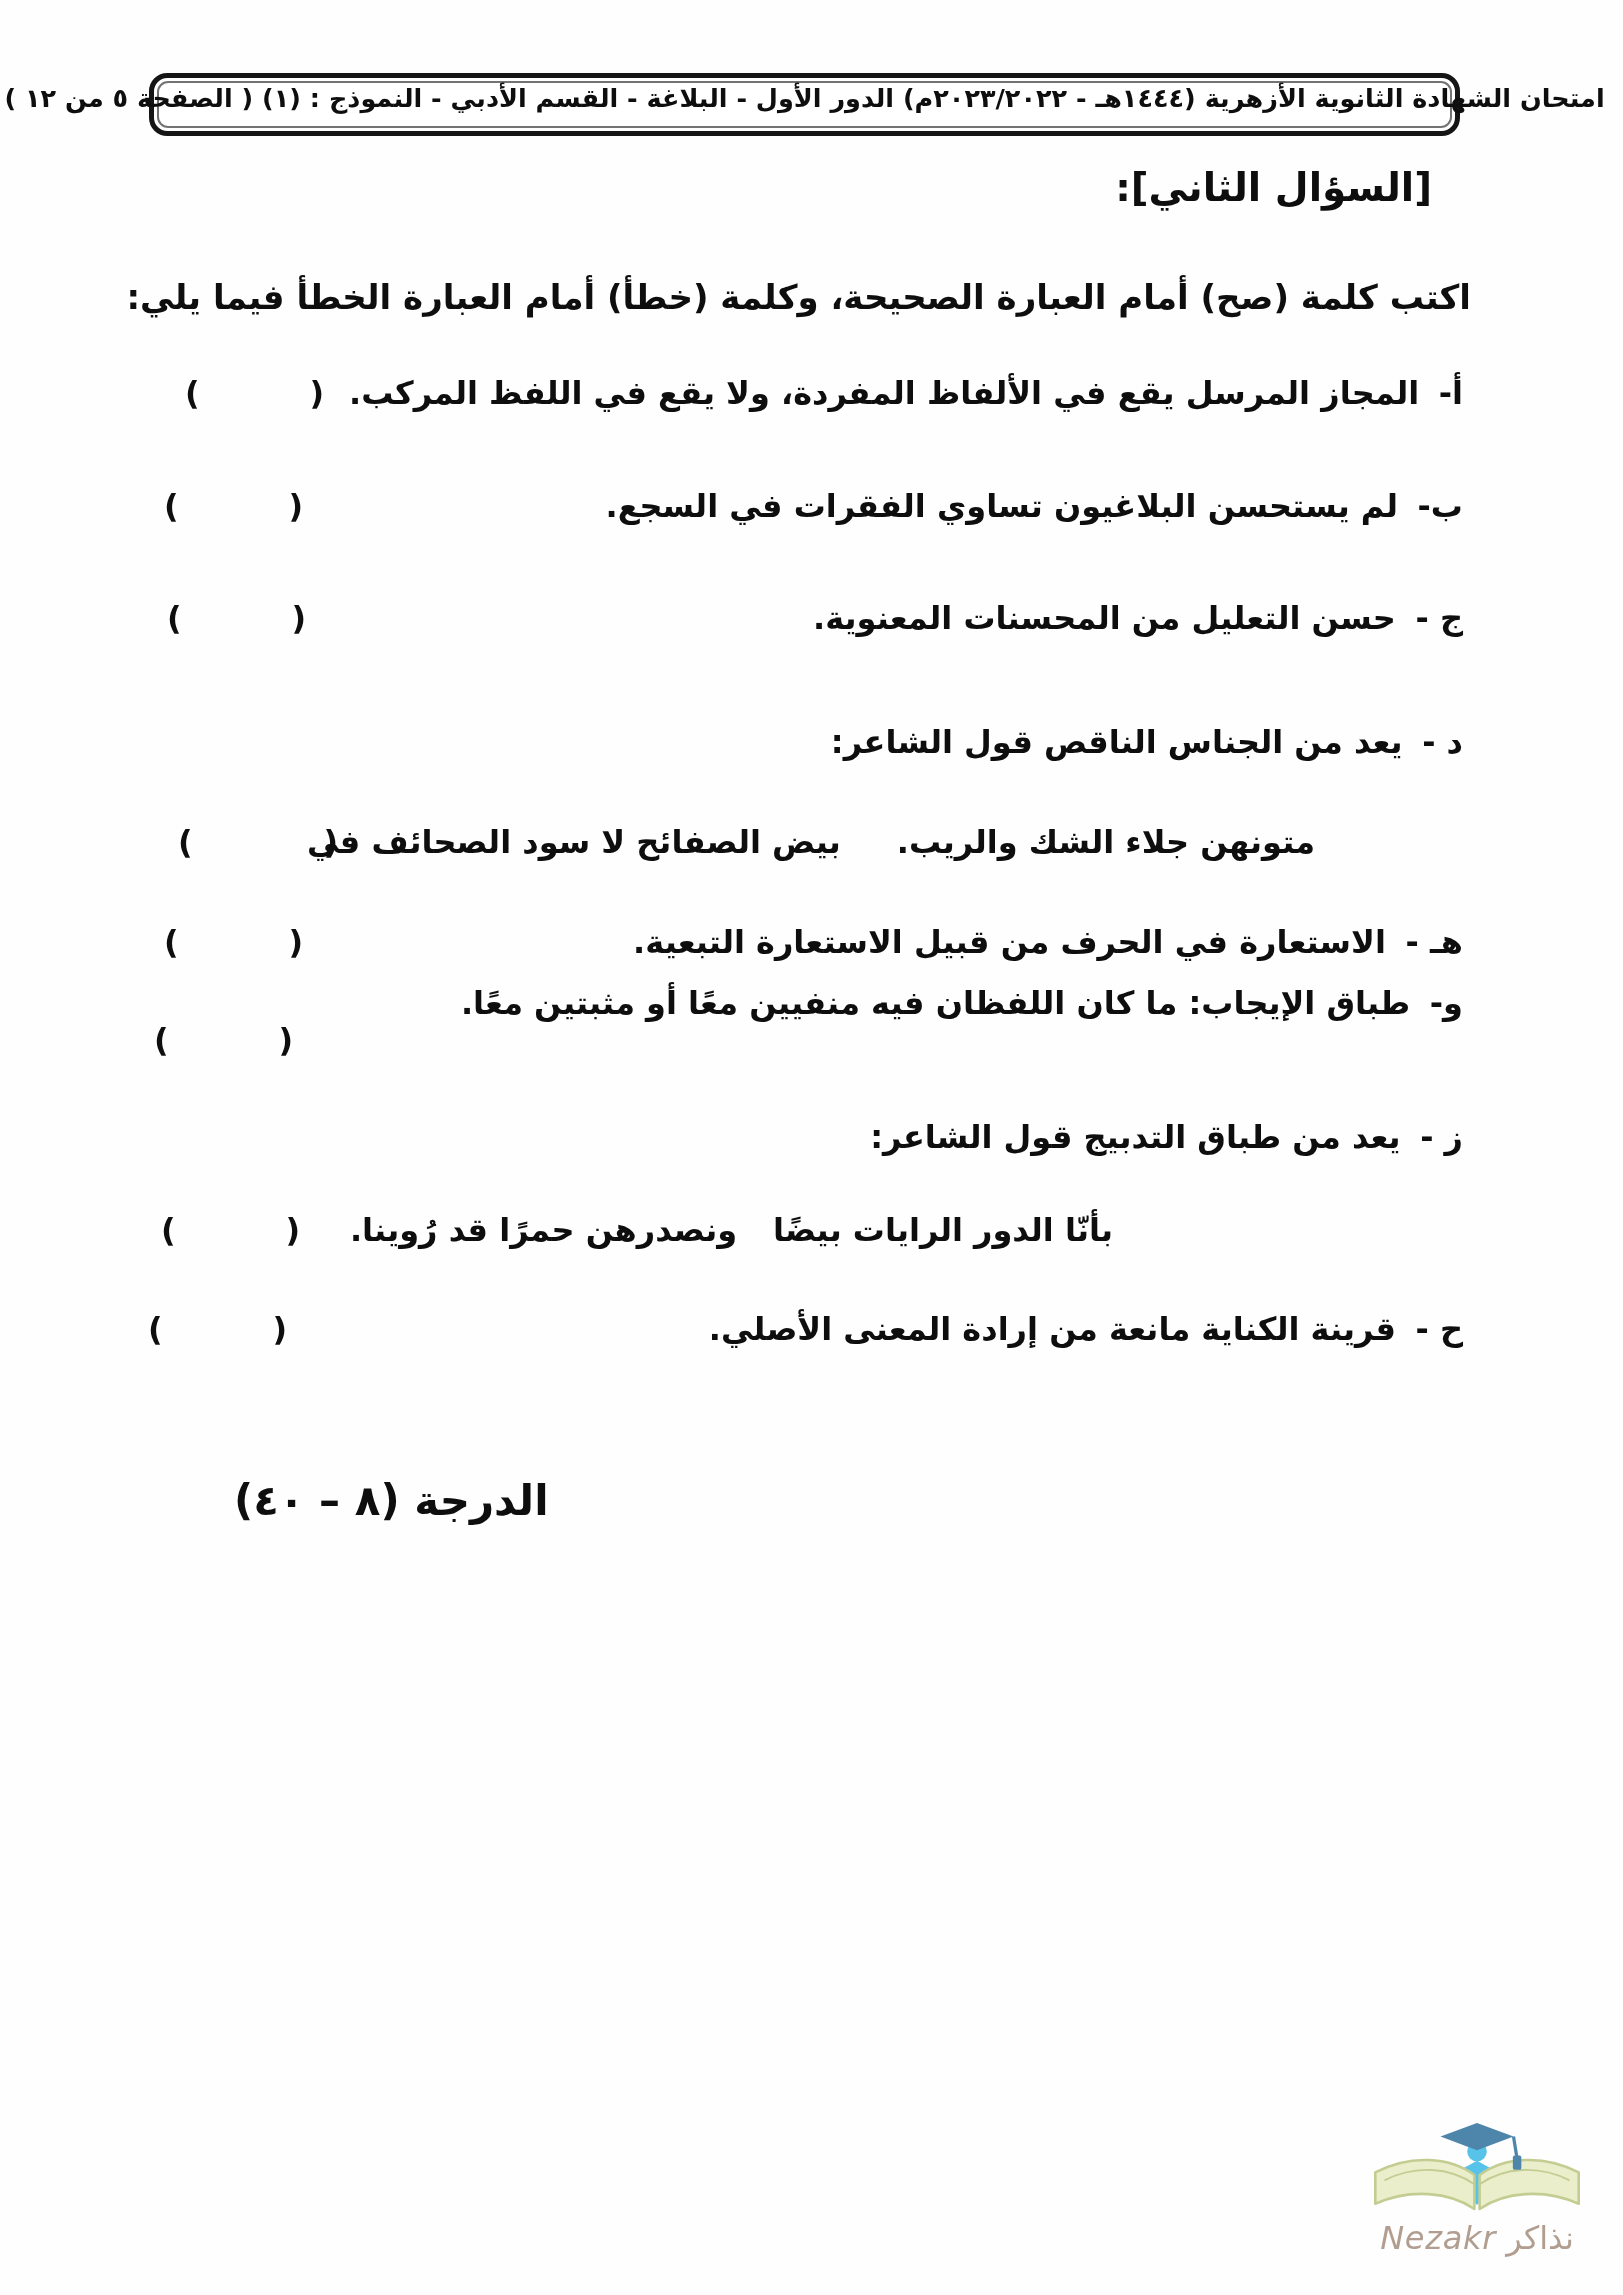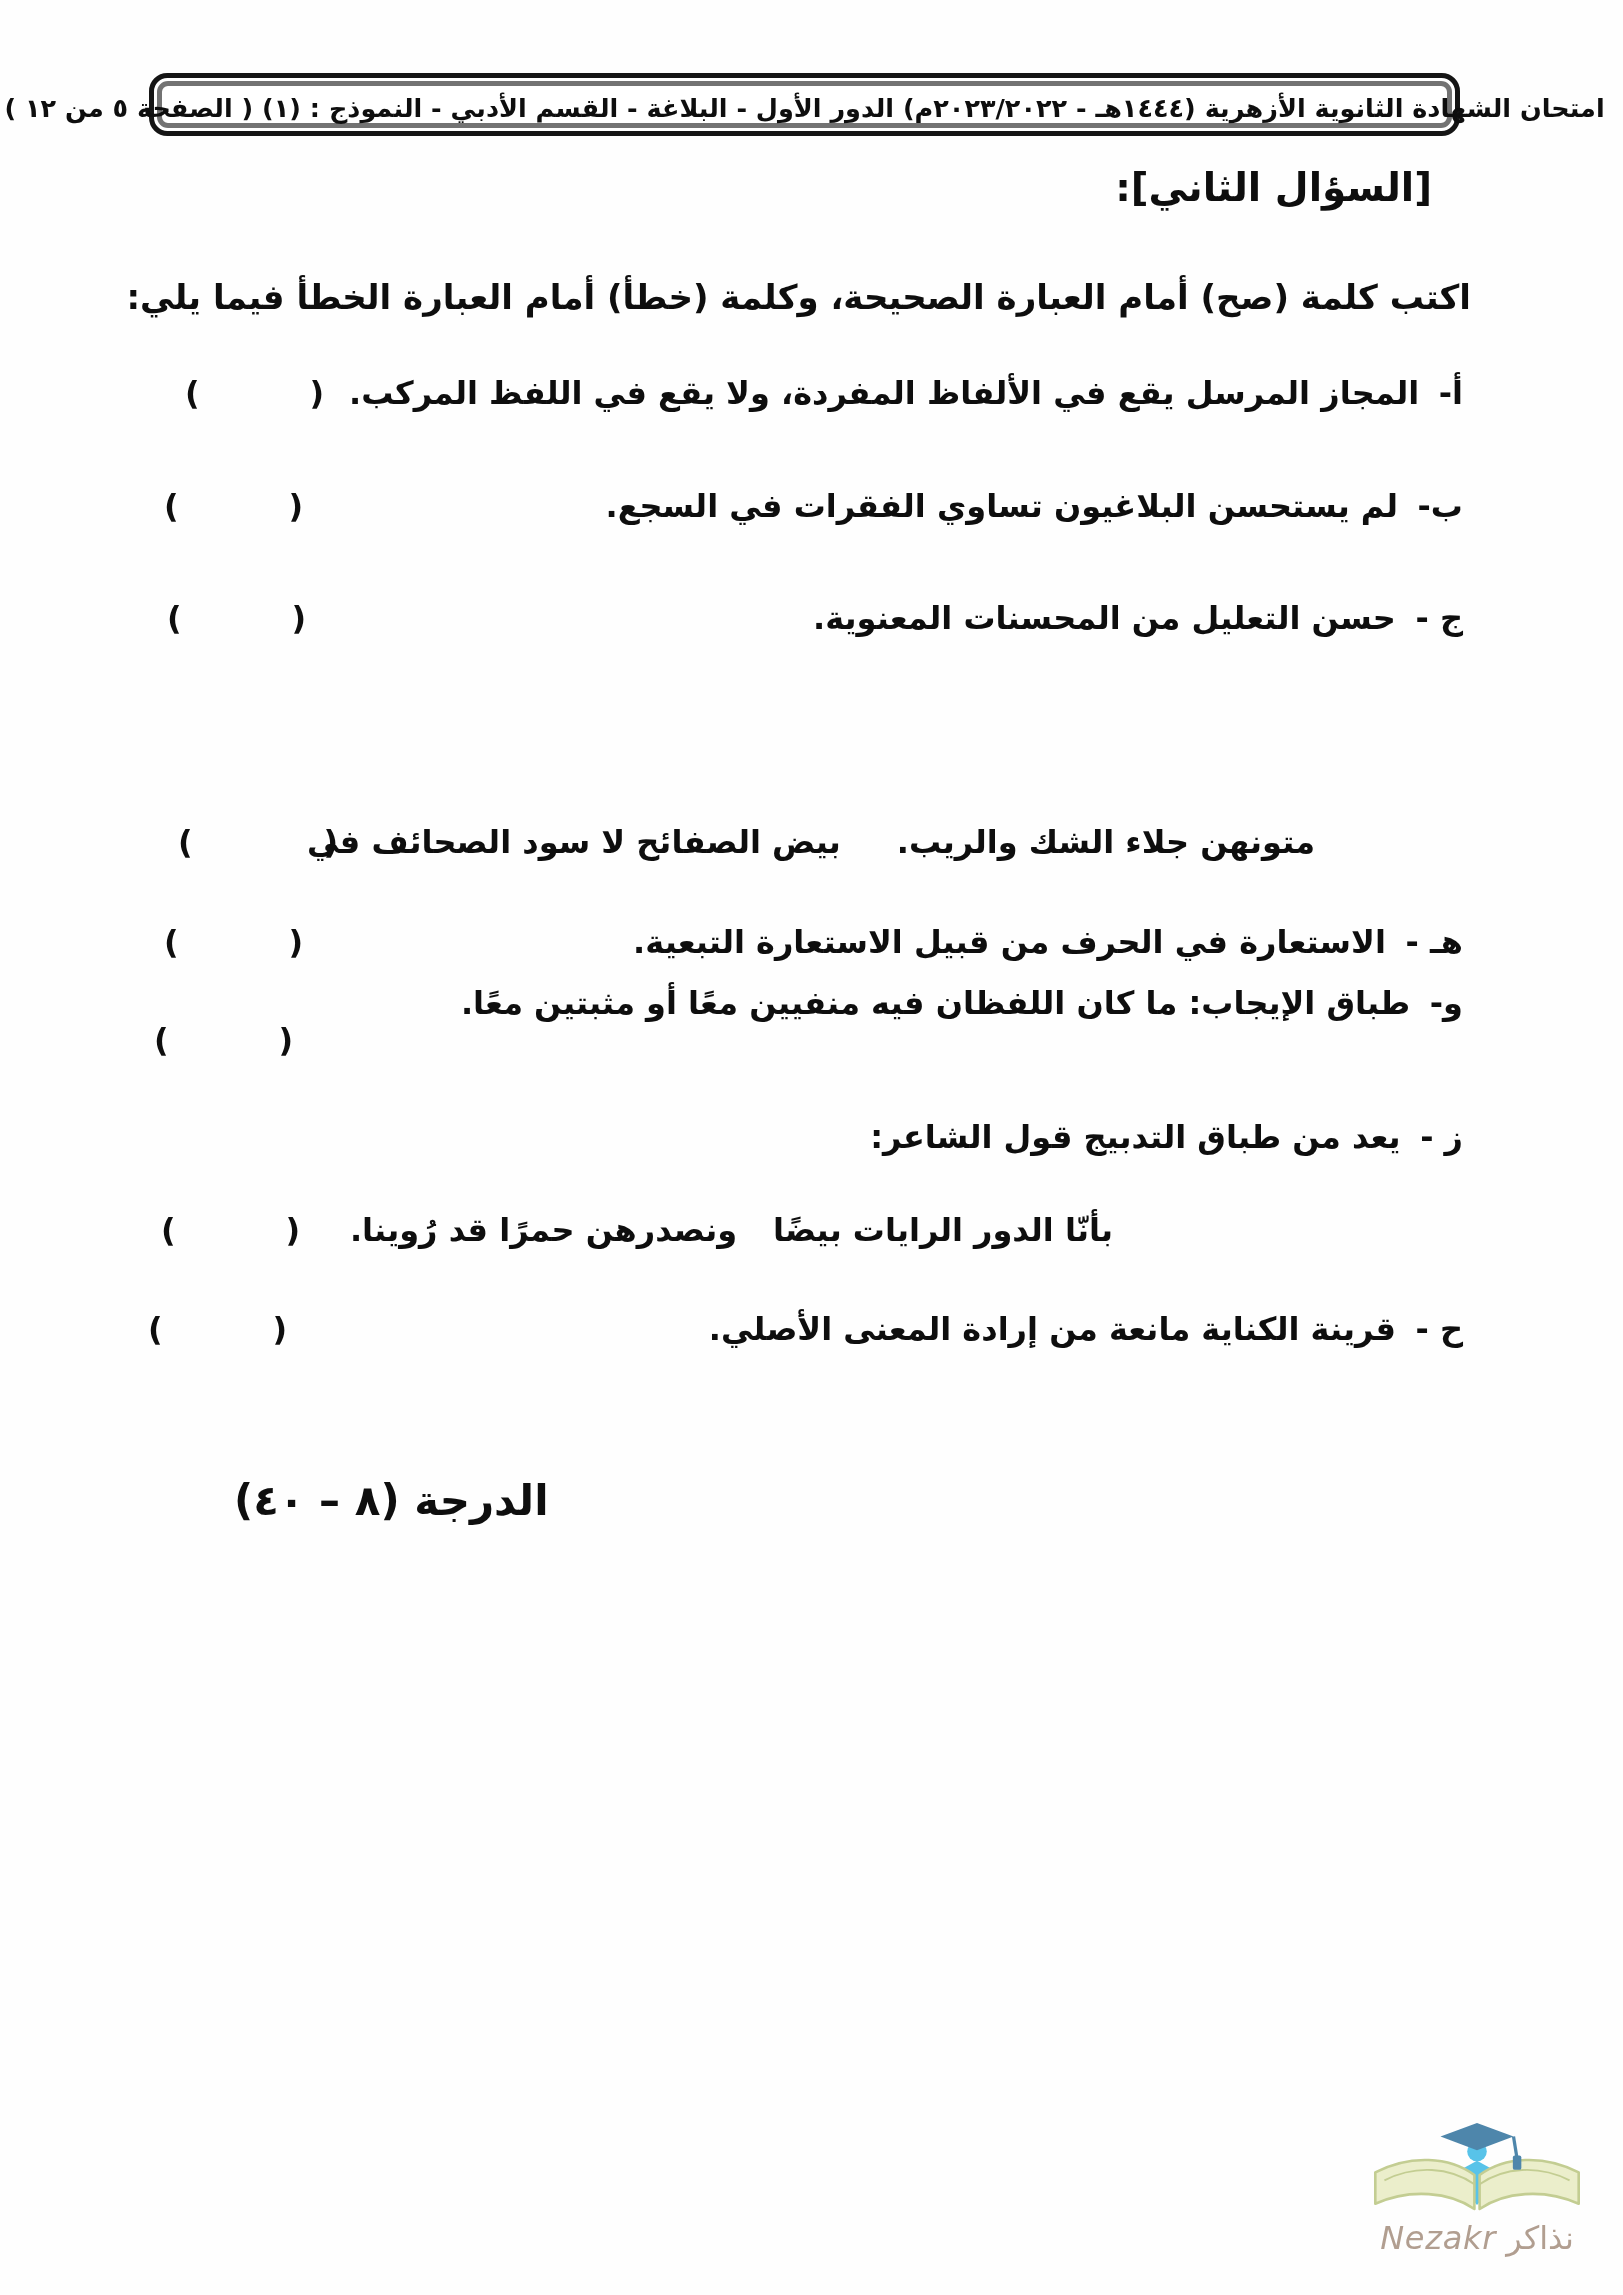--- a/index.html
+++ b/index.html
@@ -15,22 +15,22 @@
   }
   
   .header-box {
     position:absolute; left:149px; top:73px;
     width:1311px; height:63px;
     border:5.9px solid #151515; border-radius:18.3px;
     background:#fff;
   }
   .header-box-inner {
     position:absolute; inset:2.6px;
-    border:5px solid #737373; border-radius:11px;
-    display:flex; align-items:flex-end; justify-content:center;
+    border:2px solid #737373; border-radius:11px;
+    display:flex; align-items:flex-start; justify-content:center;
     padding:0 14.4px;
   }
   .header-text {
     direction:rtl; unicode-bidi:plaintext;
     font-size:25.5px; white-space:nowrap; letter-spacing:0;
   }
   .section-title {
     position:absolute; top:165px; right:191px;
     direction:rtl; font-size:39px; white-space:nowrap;
   }
@@ -102,20 +102,23 @@
   </div>
 
   <div class="stmt" style="top:599px">
     <span class="lbl">ج -</span><span>حسن التعليل من المحسنات المعنوية.</span>
   </div>
   <div class="blank" style="top:599px;left:167px">
     <span>(</span>
     <span>)</span>
   </div>
 
+  <div class="stmt" style="top:723px">
+    <span class="lbl">د -</span><span>يعد من الجناس الناقص قول الشاعر:</span>
+  </div>
 
   <div class="verse" style="top:823px;right:308px;gap:56px">
     <span>متونهن جلاء الشك والريب.</span>
     <span>بيض الصفائح لا سود الصحائف في</span>
   </div>
   <div class="blank" style="top:823px;left:178px;width:160px">
     <span>(</span>
     <span>)</span>
   </div>
 

